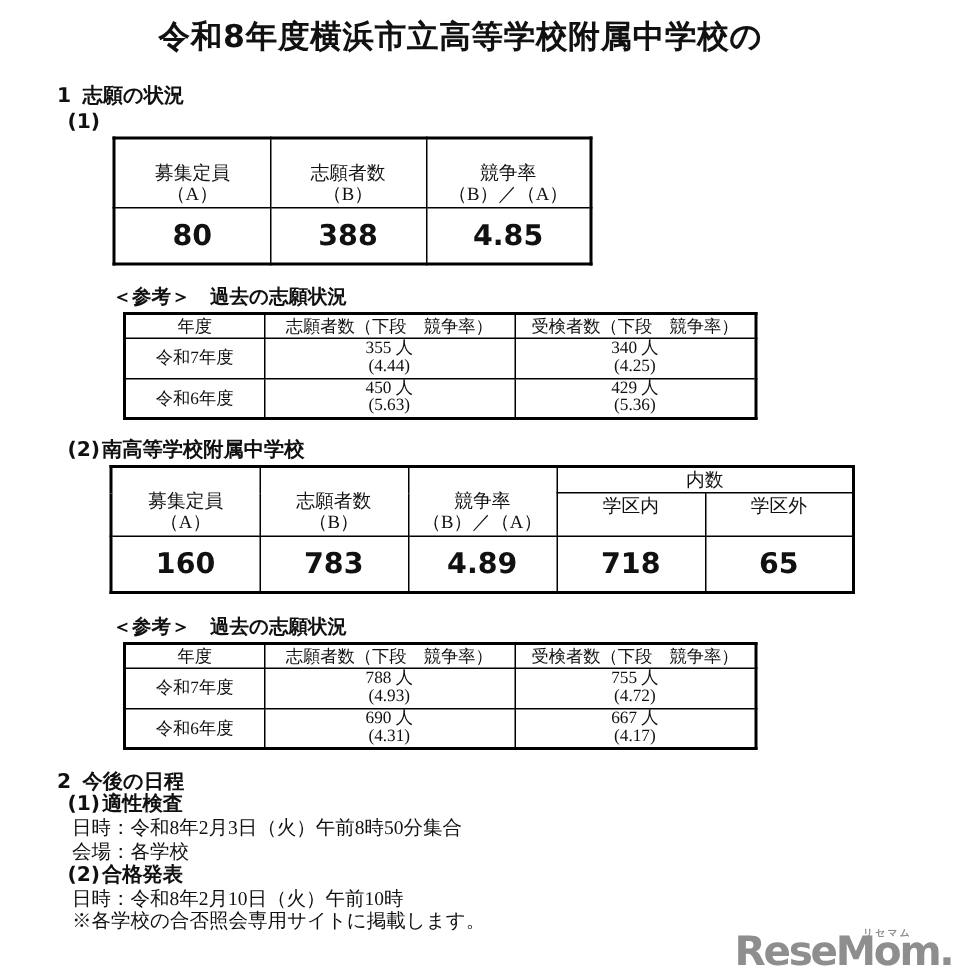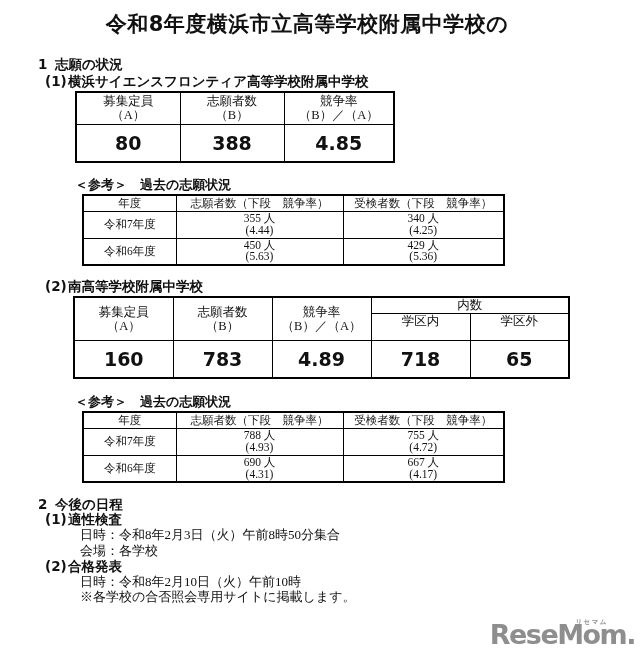--- a/index.html
+++ b/index.html
@@ -32,21 +32,21 @@
   .school1-h { margin-top:2px; }
   .school2-h { margin-top:13px; }
   .h1-s2 { margin-top:14px; }
 
   table { border-collapse:collapse; table-layout:fixed; }
 
   .main-table { border:2px solid #000; margin-top:2px; }
   .main-table th, .main-table td { border:1px solid #000; text-align:center; vertical-align:middle; }
   .mt-hdr {
     font-family:"Liberation Serif","DejaVu Serif",serif; font-weight:normal;
-    font-size:12.5px; line-height:14px; padding:1px 0 2px;
+    font-size:12.5px; line-height:14px; padding:15px 0 2px;
   }
   .mt-val {
     font-family:"DejaVu Sans","Liberation Sans",sans-serif; font-weight:bold;
     font-size:19px; height:37px; border-top:2px solid #000;
   }
   .t1 { margin-left:75px; }
   .t2 { margin-left:73px; }
   .t2 .group-hdr { height:15px; padding:0 0 1px; }
   .t2 .sub-hdr { height:17px; padding:0 0 12px; }
 
@@ -57,21 +57,21 @@
     border:2px solid #000; margin-left:82px; margin-top:2px;
     font-family:"Liberation Serif","DejaVu Serif",serif; font-size:11.5px;
   }
   .past-table th {
     border:1px solid #000; font-weight:normal; height:17px;
     vertical-align:middle;
   }
   .past-table td { border:1px solid #000; text-align:center; vertical-align:middle; padding:1px 0; }
   .pt-line { line-height:11.8px; }
 
-  .b-line { font-size:13px; line-height:15.7px; margin-left:80px; }
+  .b-line { font-size:13px; line-height:15.7px; margin-left:48px; }
   .item-head { margin-top:0; }
 
   .logo {
     position:absolute; right:5px; bottom:4px;
     font-family:"DejaVu Sans","Liberation Sans",sans-serif;
   }
   .logo-text {
     font-weight:bold; font-size:27px; letter-spacing:-1.5px; line-height:27px;
   }
   .logo-ruby {
@@ -88,21 +88,20 @@
     <div>令和8年度横浜市立高等学校附属中学校の</div>
   </div>
 
   <div class="s-heading gothic h1-s1">
     <span class="h-num">1</span>
     <span>志願の状況</span>
   </div>
 
   <div class="sub-heading gothic school1-h">
     <span class="h-num">(1)</span>
-    <span>横浜サイエンスフロンティア高等学校附属中学校</span>
   </div>
 
   <table class="main-table t1">
     <colgroup>
         <col style="width:104px">
         <col style="width:104px">
         <col style="width:110px">
       </colgroup>
     <tbody>
       <tr>

